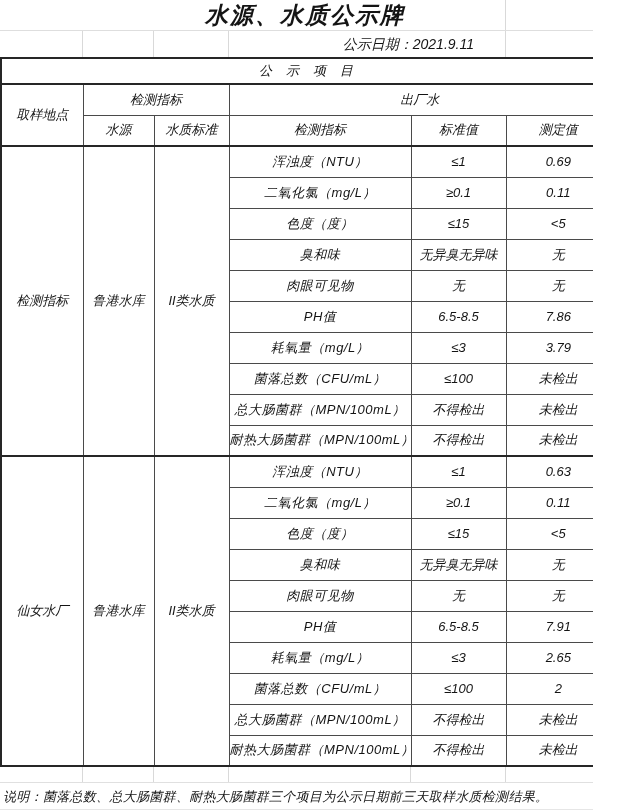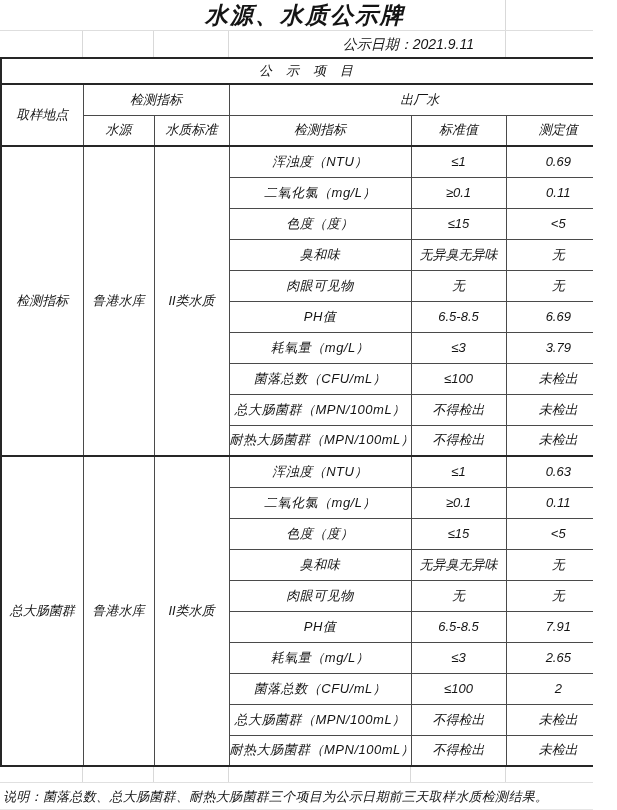--- a/index.html
+++ b/index.html
@@ -159,21 +159,21 @@
           <td class="measured-value-cell">无</td>
         </tr>
         <tr>
           <td class="indicator-cell">肉眼可见物</td>
           <td class="standard-value-cell">无</td>
           <td class="measured-value-cell">无</td>
         </tr>
         <tr>
           <td class="indicator-cell">PH值</td>
           <td class="standard-value-cell">6.5-8.5</td>
-          <td class="measured-value-cell">6.69</td>
+          <td class="measured-value-cell">7.86</td>
         </tr>
         <tr>
           <td class="indicator-cell">耗氧量（mg/L）</td>
           <td class="standard-value-cell">≤3</td>
           <td class="measured-value-cell">3.79</td>
         </tr>
         <tr>
           <td class="indicator-cell">菌落总数（CFU/mL）</td>
           <td class="standard-value-cell">≤100</td>
           <td class="measured-value-cell">未检出</td>
@@ -182,21 +182,21 @@
           <td class="indicator-cell">总大肠菌群（MPN/100mL）</td>
           <td class="standard-value-cell">不得检出</td>
           <td class="measured-value-cell">未检出</td>
         </tr>
         <tr>
           <td class="indicator-cell">耐热大肠菌群（MPN/100mL）</td>
           <td class="standard-value-cell">不得检出</td>
           <td class="measured-value-cell">未检出</td>
         </tr>
         <tr class="section-start">
-          <td rowspan="10">总大肠菌群</td>
+          <td rowspan="10">仙女水厂</td>
           <td rowspan="10">鲁港水库</td>
           <td rowspan="10">II类水质</td>
           <td class="indicator-cell">浑浊度（NTU）</td>
           <td class="standard-value-cell">≤1</td>
           <td class="measured-value-cell">0.63</td>
         </tr>
         <tr>
           <td class="indicator-cell">二氧化氯（mg/L）</td>
           <td class="standard-value-cell">≥0.1</td>
           <td class="measured-value-cell">0.11</td>

